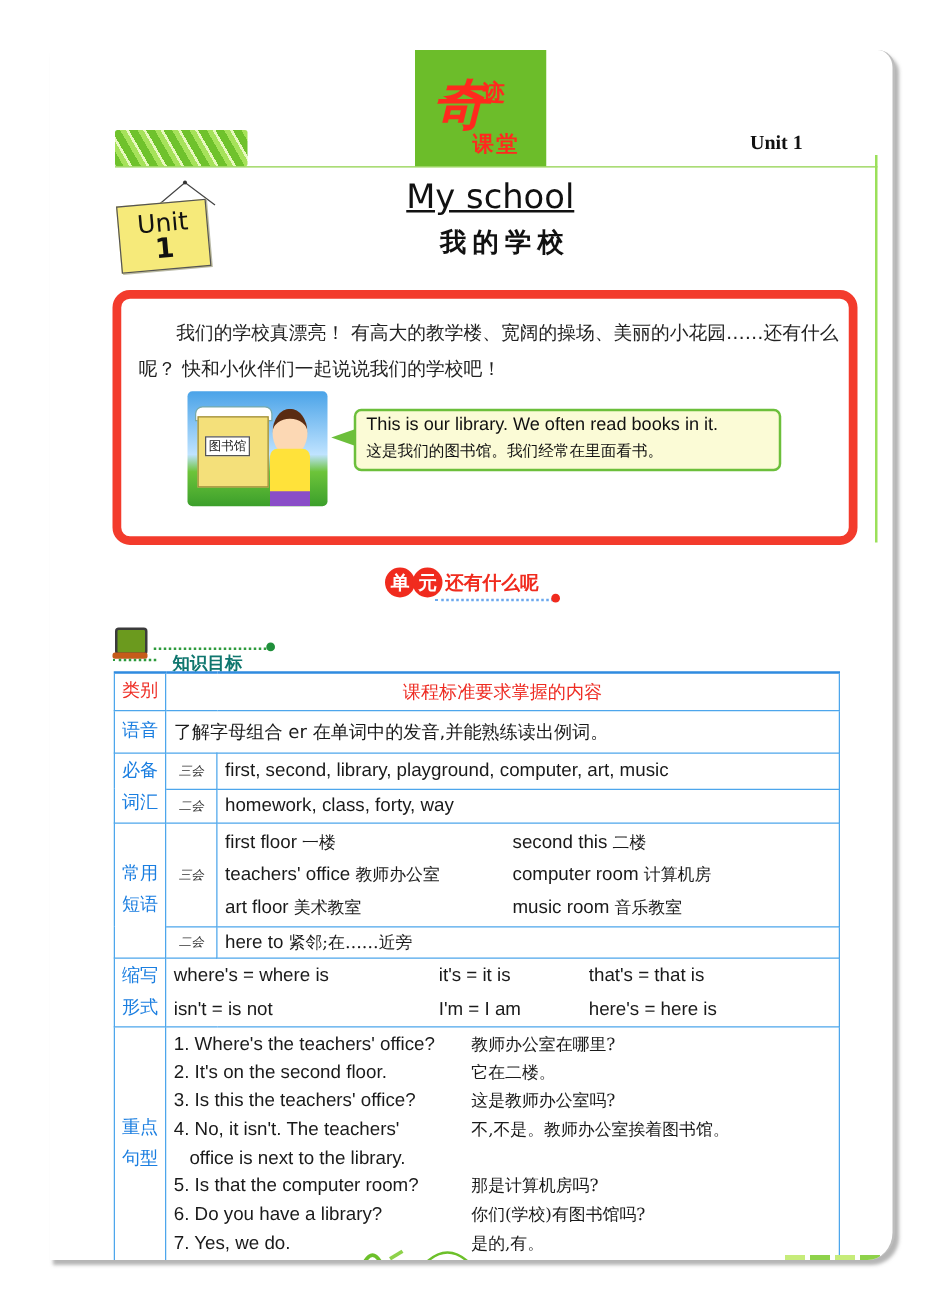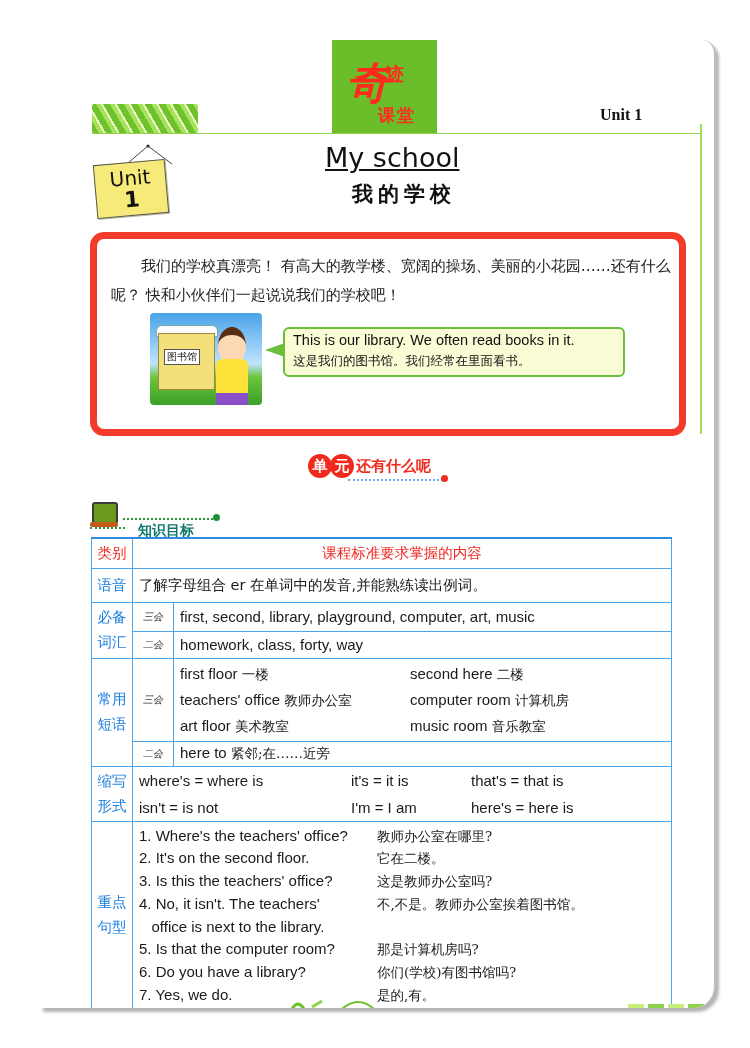--- a/index.html
+++ b/index.html
@@ -199,21 +199,21 @@
     </tr>
     <tr>
       <td class="cat" rowspan="2">
         <div>常用</div>
         <div>短语</div>
       </td>
       <td class="lvl">三会</td>
       <td>
         <div class="phr-grid">
           <div><span>first floor</span> <span class="cn">一楼</span></div>
-          <div><span>second here</span> <span class="cn">二楼</span></div>
+          <div><span>second this</span> <span class="cn">二楼</span></div>
           <div><span>teachers' office</span> <span class="cn">教师办公室</span></div>
           <div><span>computer room</span> <span class="cn">计算机房</span></div>
           <div><span>art floor</span> <span class="cn">美术教室</span></div>
           <div><span>music room</span> <span class="cn">音乐教室</span></div>
         </div>
       </td>
     </tr>
     <tr style="height:25px">
       <td class="lvl">二会</td>
       <td><span>here to</span> <span class="cn">紧邻;在……近旁</span></td>

